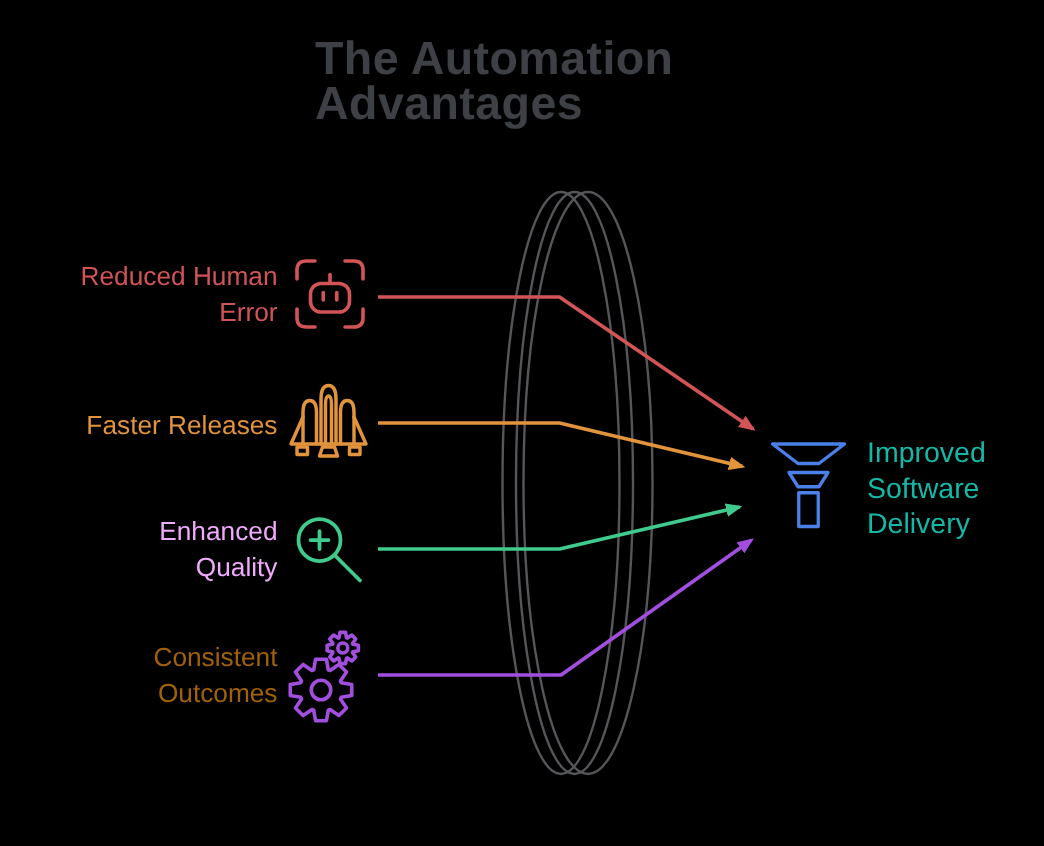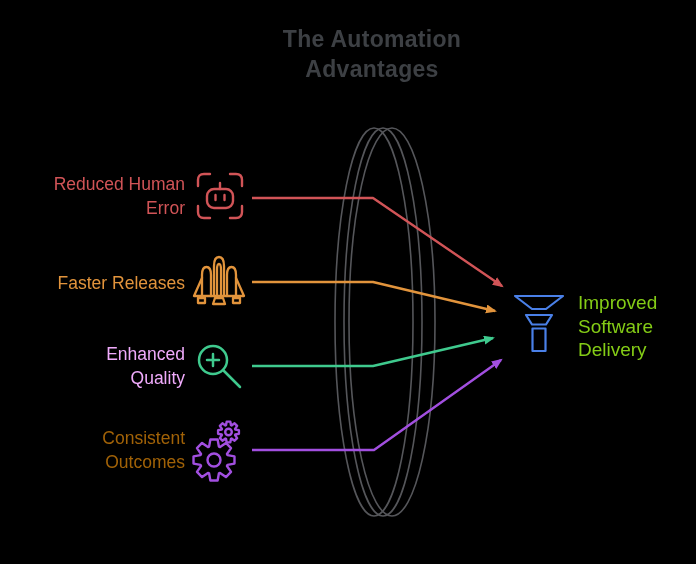--- a/index.html
+++ b/index.html
@@ -1,22 +1,22 @@
 <!DOCTYPE html>
 <html><head>
 <meta charset="utf-8">
 <style>
   html,body { margin:0; padding:0; background:#000; }
   .stage {
     position:relative; width:696px; height:564px; overflow:hidden;
     font-family:"Liberation Sans", sans-serif; background:#000;
   }
   .title {
-    position:absolute; left:222px; top:24px; width:300px;
-    text-align:center; font-size:23px; font-weight:bold; line-height:30px;
+    position:absolute; left:210px; top:24px; width:300px;
+    font-size:31px; font-weight:bold; line-height:30px;
     white-space:pre-line; letter-spacing:.3px;
   }
   .label { position:absolute; white-space:pre-line; }
   .item-label { right:511px; text-align:right; font-size:17.5px; line-height:24px; }
   .l0 { top:172px;margin-left:24px; }
   .l1 { top:271px; }
   .l2 { top:342px; }
   .l3 { top:426px; }
   .result-label { left:578px; top:291px; font-size:19px; line-height:23.5px; }
   svg.canvas { position:absolute; left:0; top:0; }
@@ -30,21 +30,21 @@
 Advantages</div>
 
   <div class="label item-label l0" style="color: rgb(209, 84, 87);">Reduced Human
 Error</div>
   <div class="label item-label l1" style="color: rgb(226, 148, 60);">Faster Releases</div>
   <div class="label item-label l2" style="color: #f0abfc;">Enhanced
 Quality</div>
   <div class="label item-label l3" style="color: #a16207;">Consistent
 Outcomes</div>
 
-  <div class="label result-label" style="color: #84cc16;">Improved
+  <div class="label result-label" style="color: #14b8a6;">Improved
 Software
 Delivery</div>
 
   <svg class="canvas" width="696" height="564" viewBox="0 0 696 564">
     <defs>
       <marker id="ah0" markerUnits="userSpaceOnUse" markerWidth="12" markerHeight="10" refX="9" refY="4.5" orient="auto">
         <path d="M0,0 L11,4.5 L0,9 Z" fill="#d15457"></path>
       </marker>
       <marker id="ah1" markerUnits="userSpaceOnUse" markerWidth="12" markerHeight="10" refX="9" refY="4.5" orient="auto">
         <path d="M0,0 L11,4.5 L0,9 Z" fill="#e2943c"></path>

